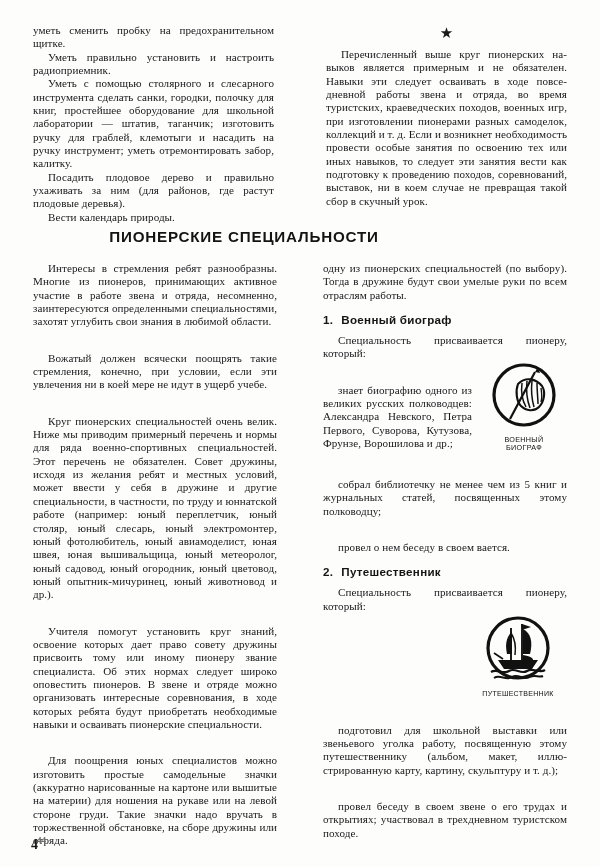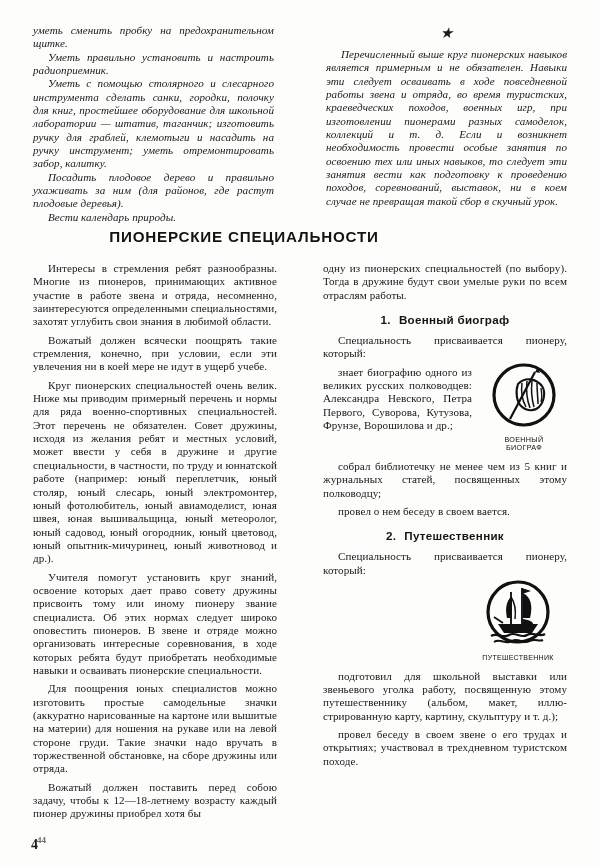--- a/index.html
+++ b/index.html
@@ -20,21 +20,20 @@
   }
 
   
   .top-zone {
     position: absolute;
     left: 33px;
     top: 24px;
     width: 534px;
     display: flex;
     gap: 52px;
-    font-style: italic;
   }
   .col {
     width: 250px;
   }
 
   
   .star-wrap {
     text-align: center;
     height: 20px;
     margin-bottom: 4px;
@@ -52,21 +51,21 @@
     text-justify: inter-word;
     font-size: 11.1px;
     line-height: 13.35px;
     text-indent: 15px;
     letter-spacing: 0.05px;
     -webkit-hyphens: manual;
     hyphens: manual;
   }
   p.noind { text-indent: 0; }
   p + p { margin-top: 0px; }
-  p.gap { margin-top: 5px; }
+  p.gap { margin-top: 23px; }
 
   
   .section-title {
     position: absolute;
     left: 0;
     top: 228px;
     width: 488px;
     text-align: center;
     font-family: "Liberation Sans", "DejaVu Sans", sans-serif;
     font-weight: bold;
@@ -83,21 +82,20 @@
     width: 534px;
     display: flex;
     gap: 46px;
   }
 
   
   .spec-heading {
     font-family: "Liberation Sans", "DejaVu Sans", serif;
     font-weight: bold;
     font-size: 11.6px;
-    text-align: center;
     margin: 11px 0 8px 0;
     letter-spacing: 0.3px;
     color: #141414;
   }
   .spec-heading .num {
     font-weight: bold;
     margin-right: 8px;
   }
 
   

